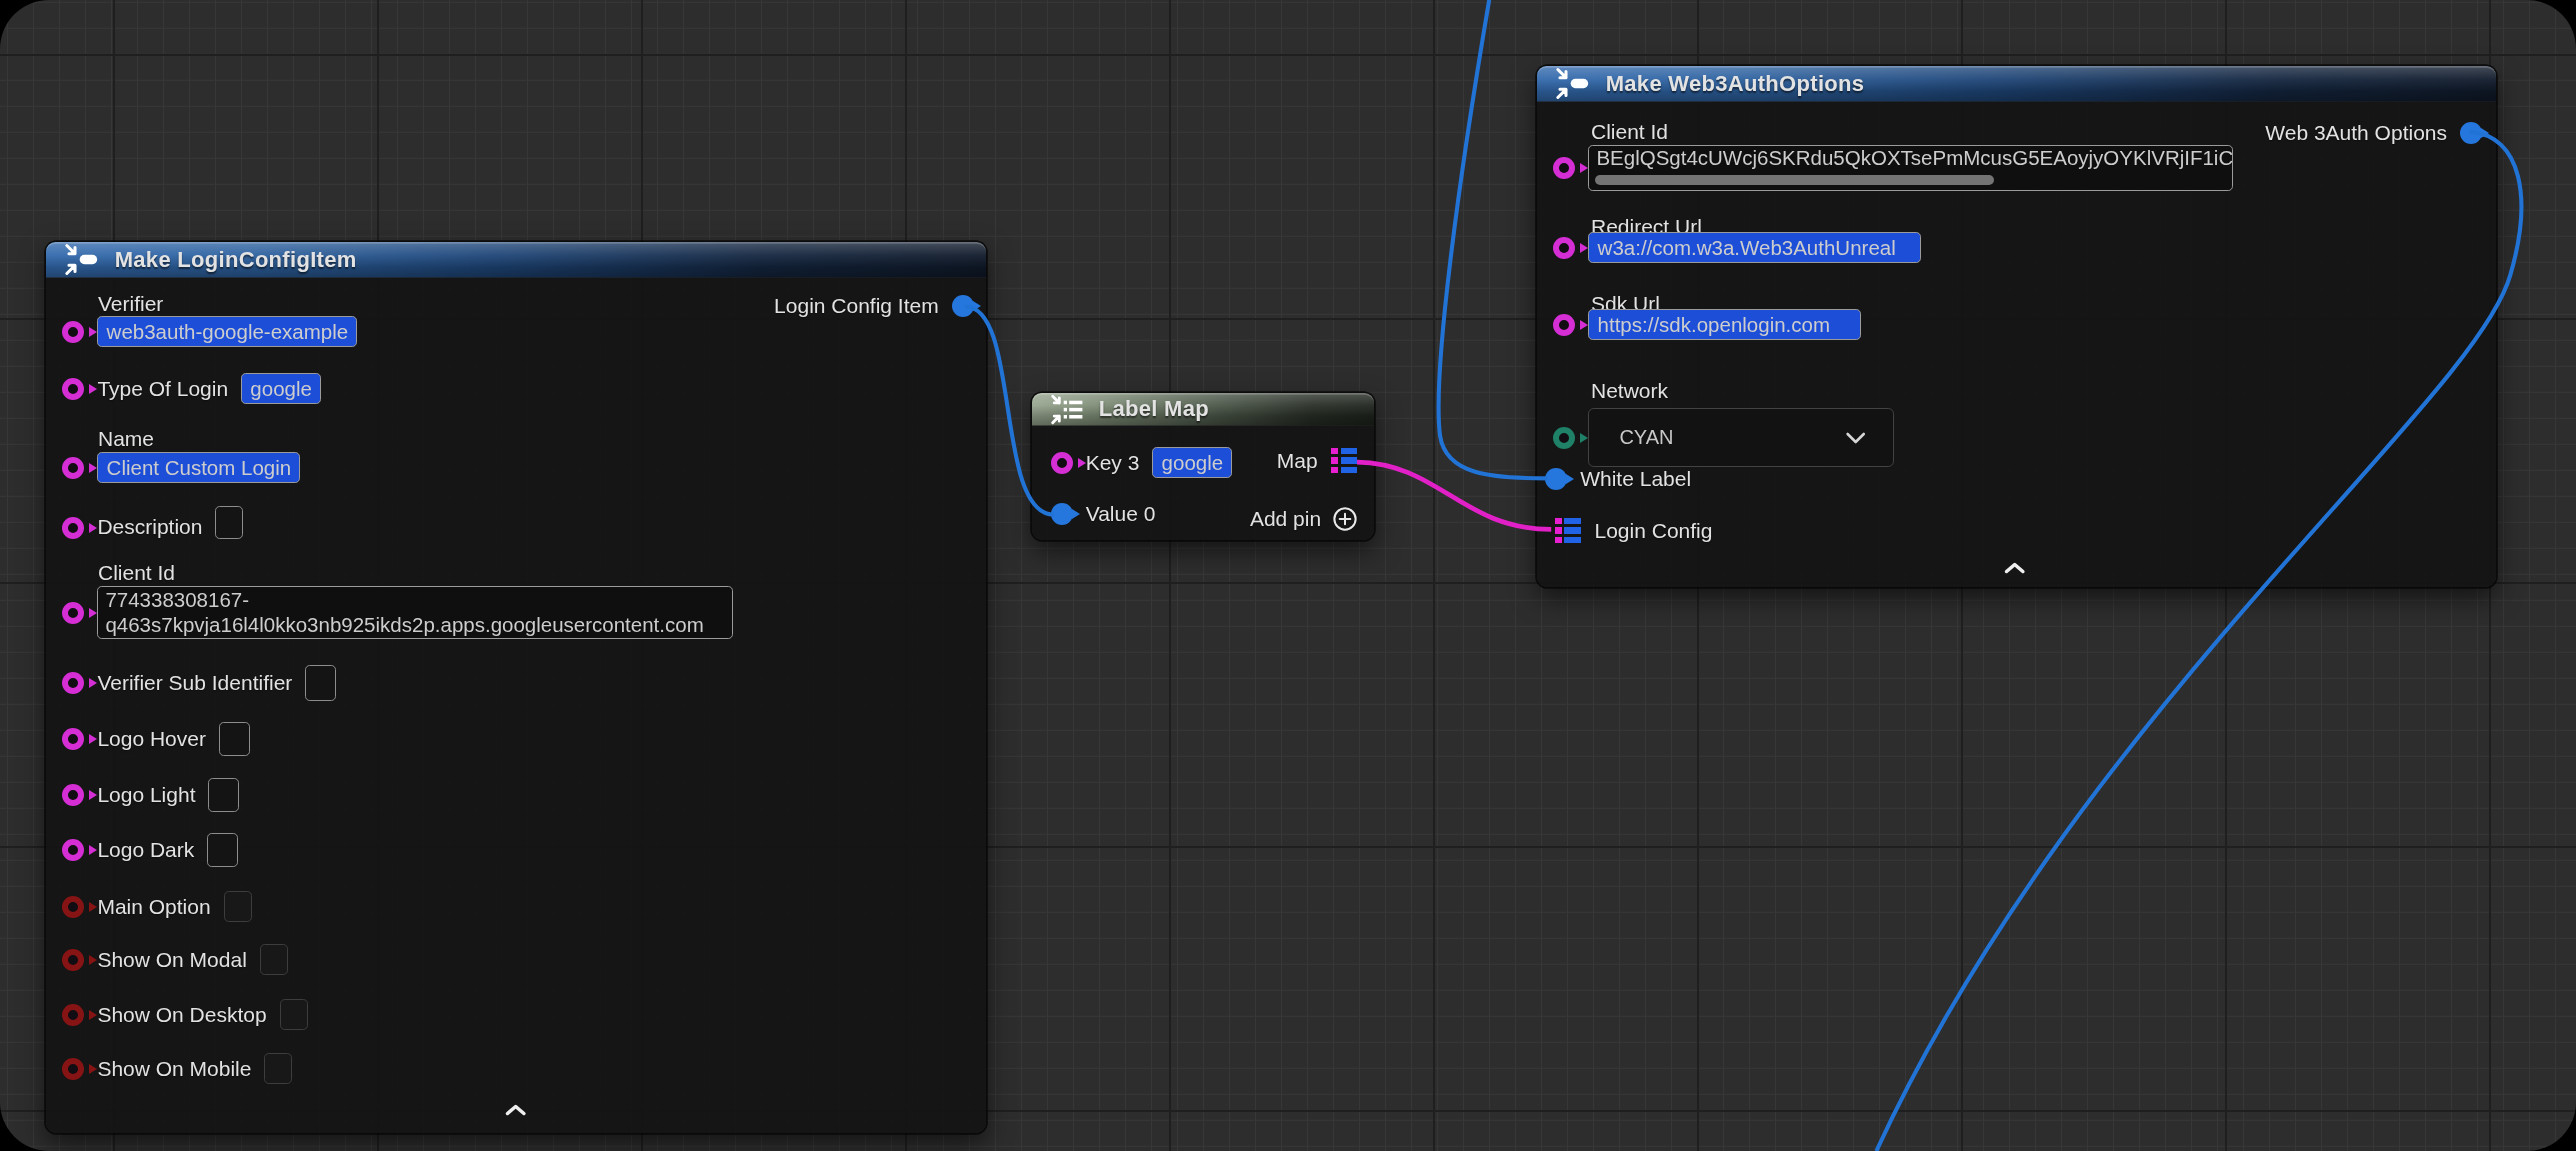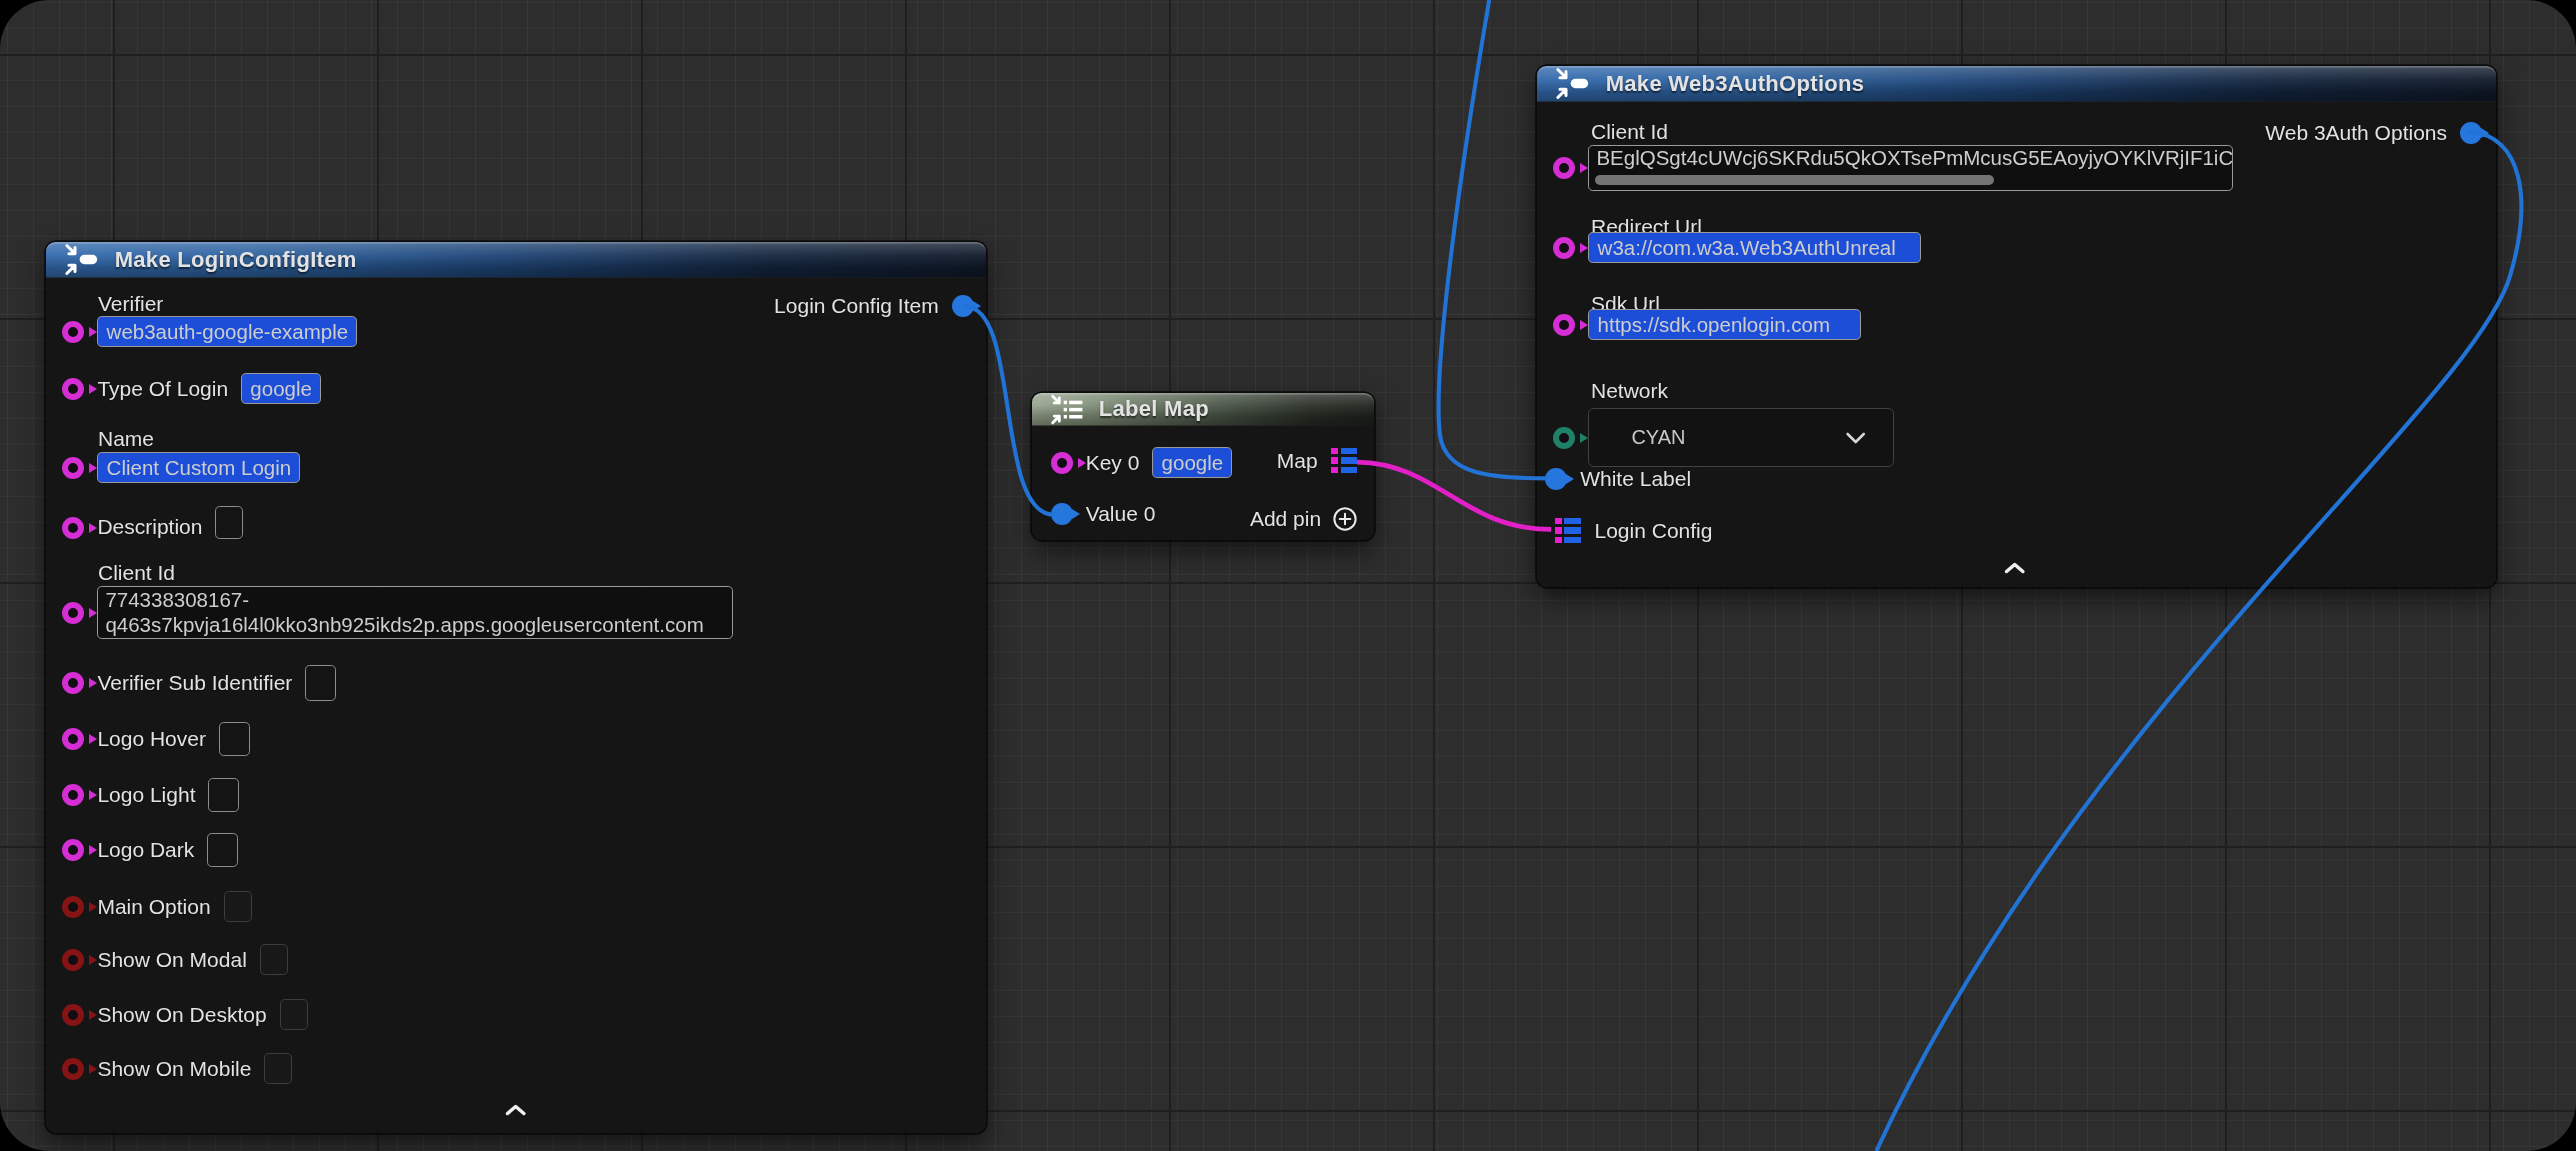--- a/index.html
+++ b/index.html
@@ -69,21 +69,21 @@
   }
   .bigbox{
     background:#0f0f0f;border:1.8px solid #9b9b9b;border-radius:4.7px;color:#cdcdcd;
     font-size:20.5px;line-height:24.6px;padding:1.2px 7px;position:relative;overflow:hidden;
   }
   .emptybox{width:29px;height:34px;background:#141414;border:1.8px solid #8d8d8d;border-radius:4.7px;flex:0 0 auto;}
   .checkbox{width:28px;height:31px;background:#181818;border:1.8px solid #3d3d3d;border-radius:4.7px;flex:0 0 auto;}
   .scrollbar{position:absolute;left:5.8px;bottom:4.7px;height:10px;width:62%;background:#747474;border-radius:5.3px;}
   .dropdown{
     position:relative;width:306px;height:59px;background:#121212;border:1.8px solid #424242;border-radius:5.8px;
-    display:flex;align-items:center;color:#c8c8c8;font-size:20px;padding-left:42px;
+    display:flex;align-items:center;color:#c8c8c8;font-size:20px;padding-left:30px;
   }
   .dropdown svg{position:absolute;right:26px;top:50%;transform:translateY(-50%);}
   .addpin{display:flex;align-items:center;gap:10.5px;}
   .chev{position:absolute;}
 </style>
 </head>
 <body>
 
 <div class="viewport">
 
@@ -195,21 +195,21 @@
             <rect x="20" y="13.5" width="12" height="3.2"></rect>
           <rect x="15" y="20" width="3" height="3.2"></rect>
             <rect x="20" y="20" width="12" height="3.2"></rect>
         </g>
       </svg>
       <span class="title">Label Map</span>
     </div>
 
     <div class="row" style="top:53px;left:18.7px;">
       <span class="pin ring" style="--c:#d42ed4"></span>
-      <span class="lbl">Key 0</span>
+      <span class="lbl">Key 3</span>
       <span class="valbox">google</span>
     </div>
 
     <div class="row" style="top:51px;right:16.4px;">
       <span class="lbl">Map</span>
       <span class="mappin">
         <span class="mr">
             <b class="sq"></b>
             <b class="bar"></b>
           </span>

